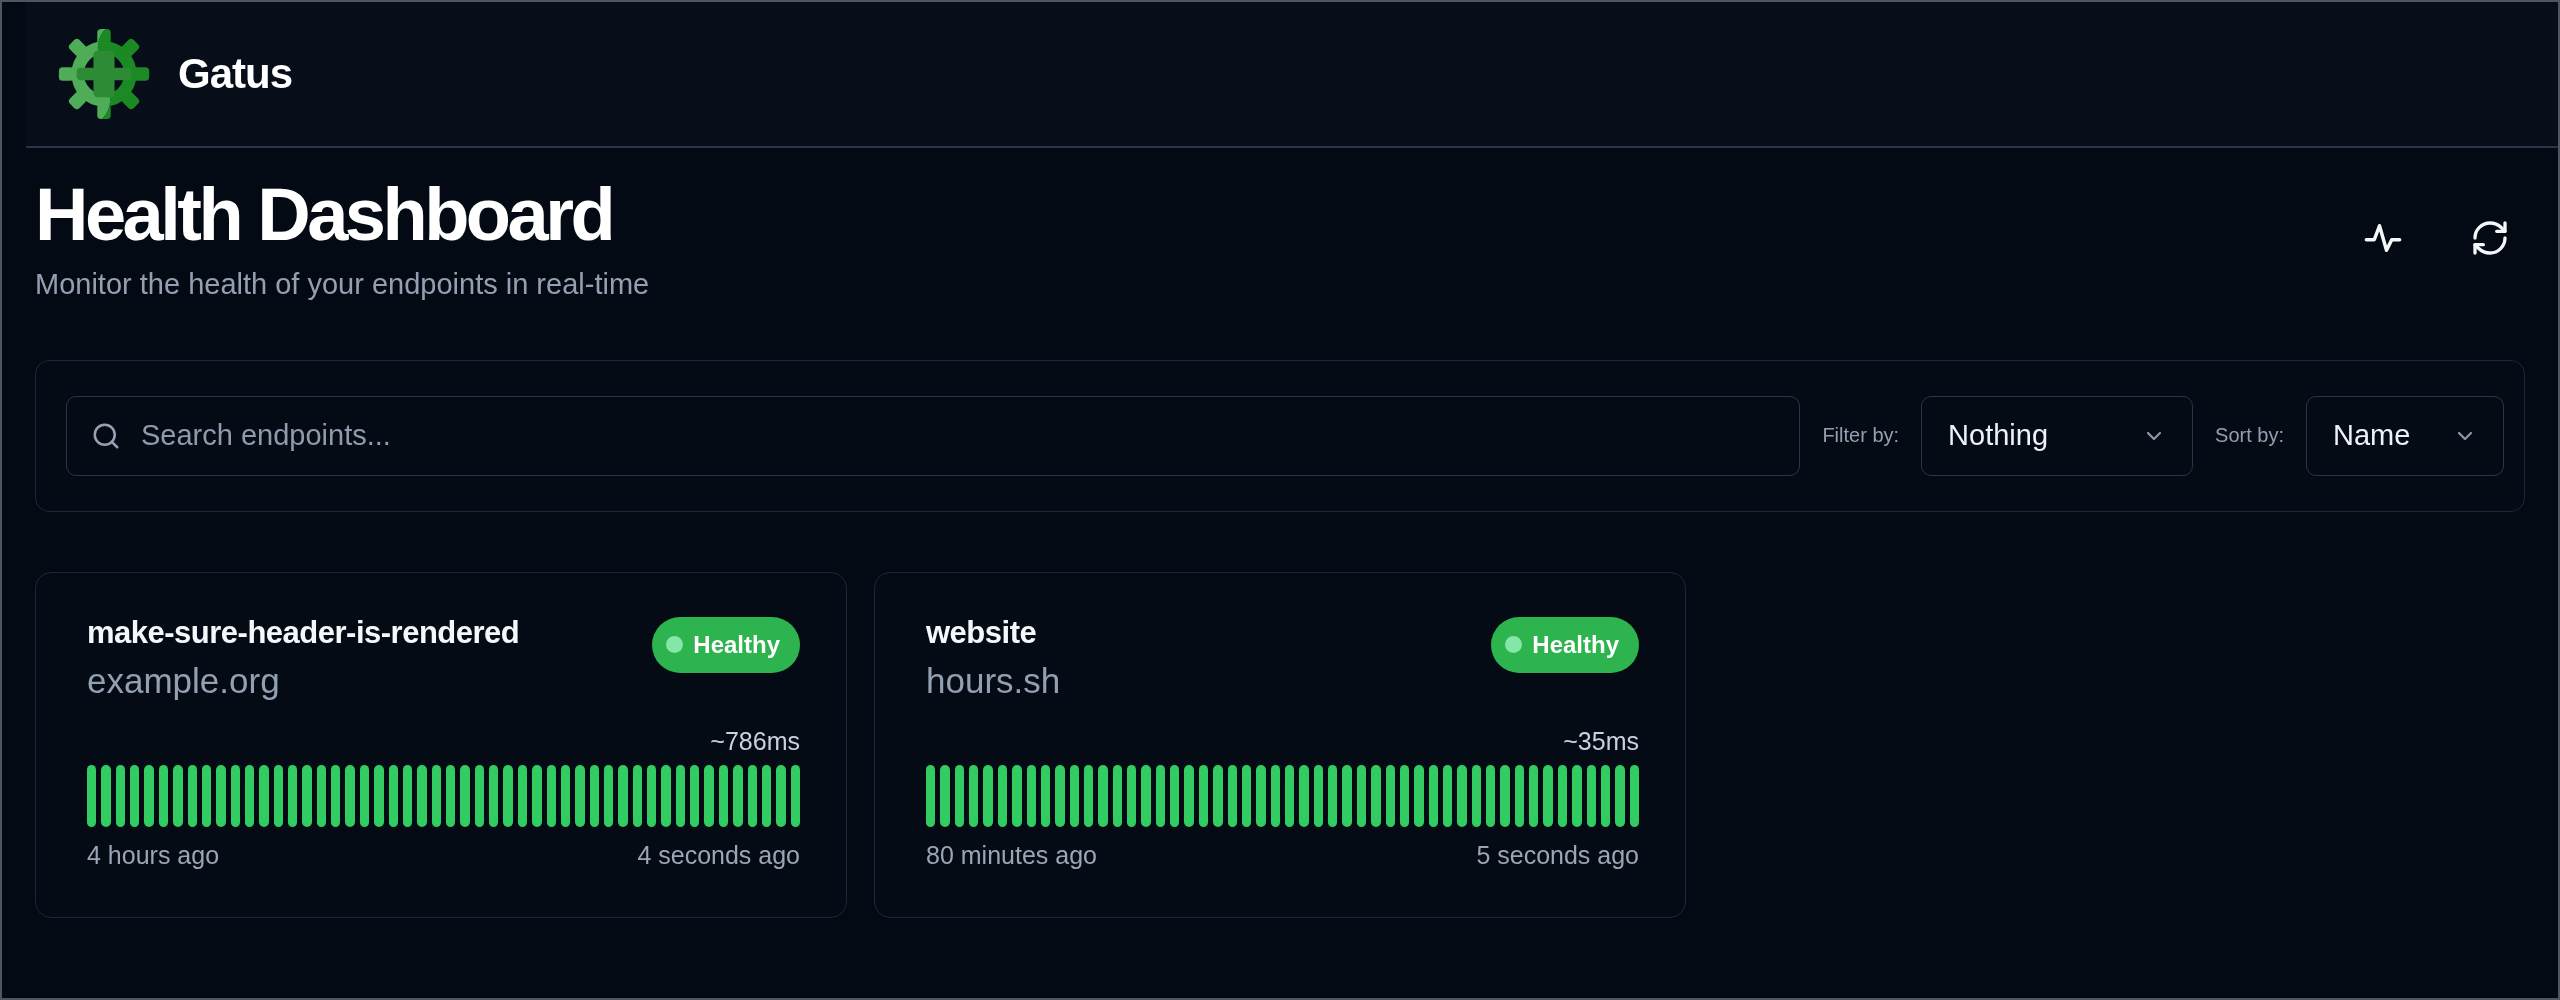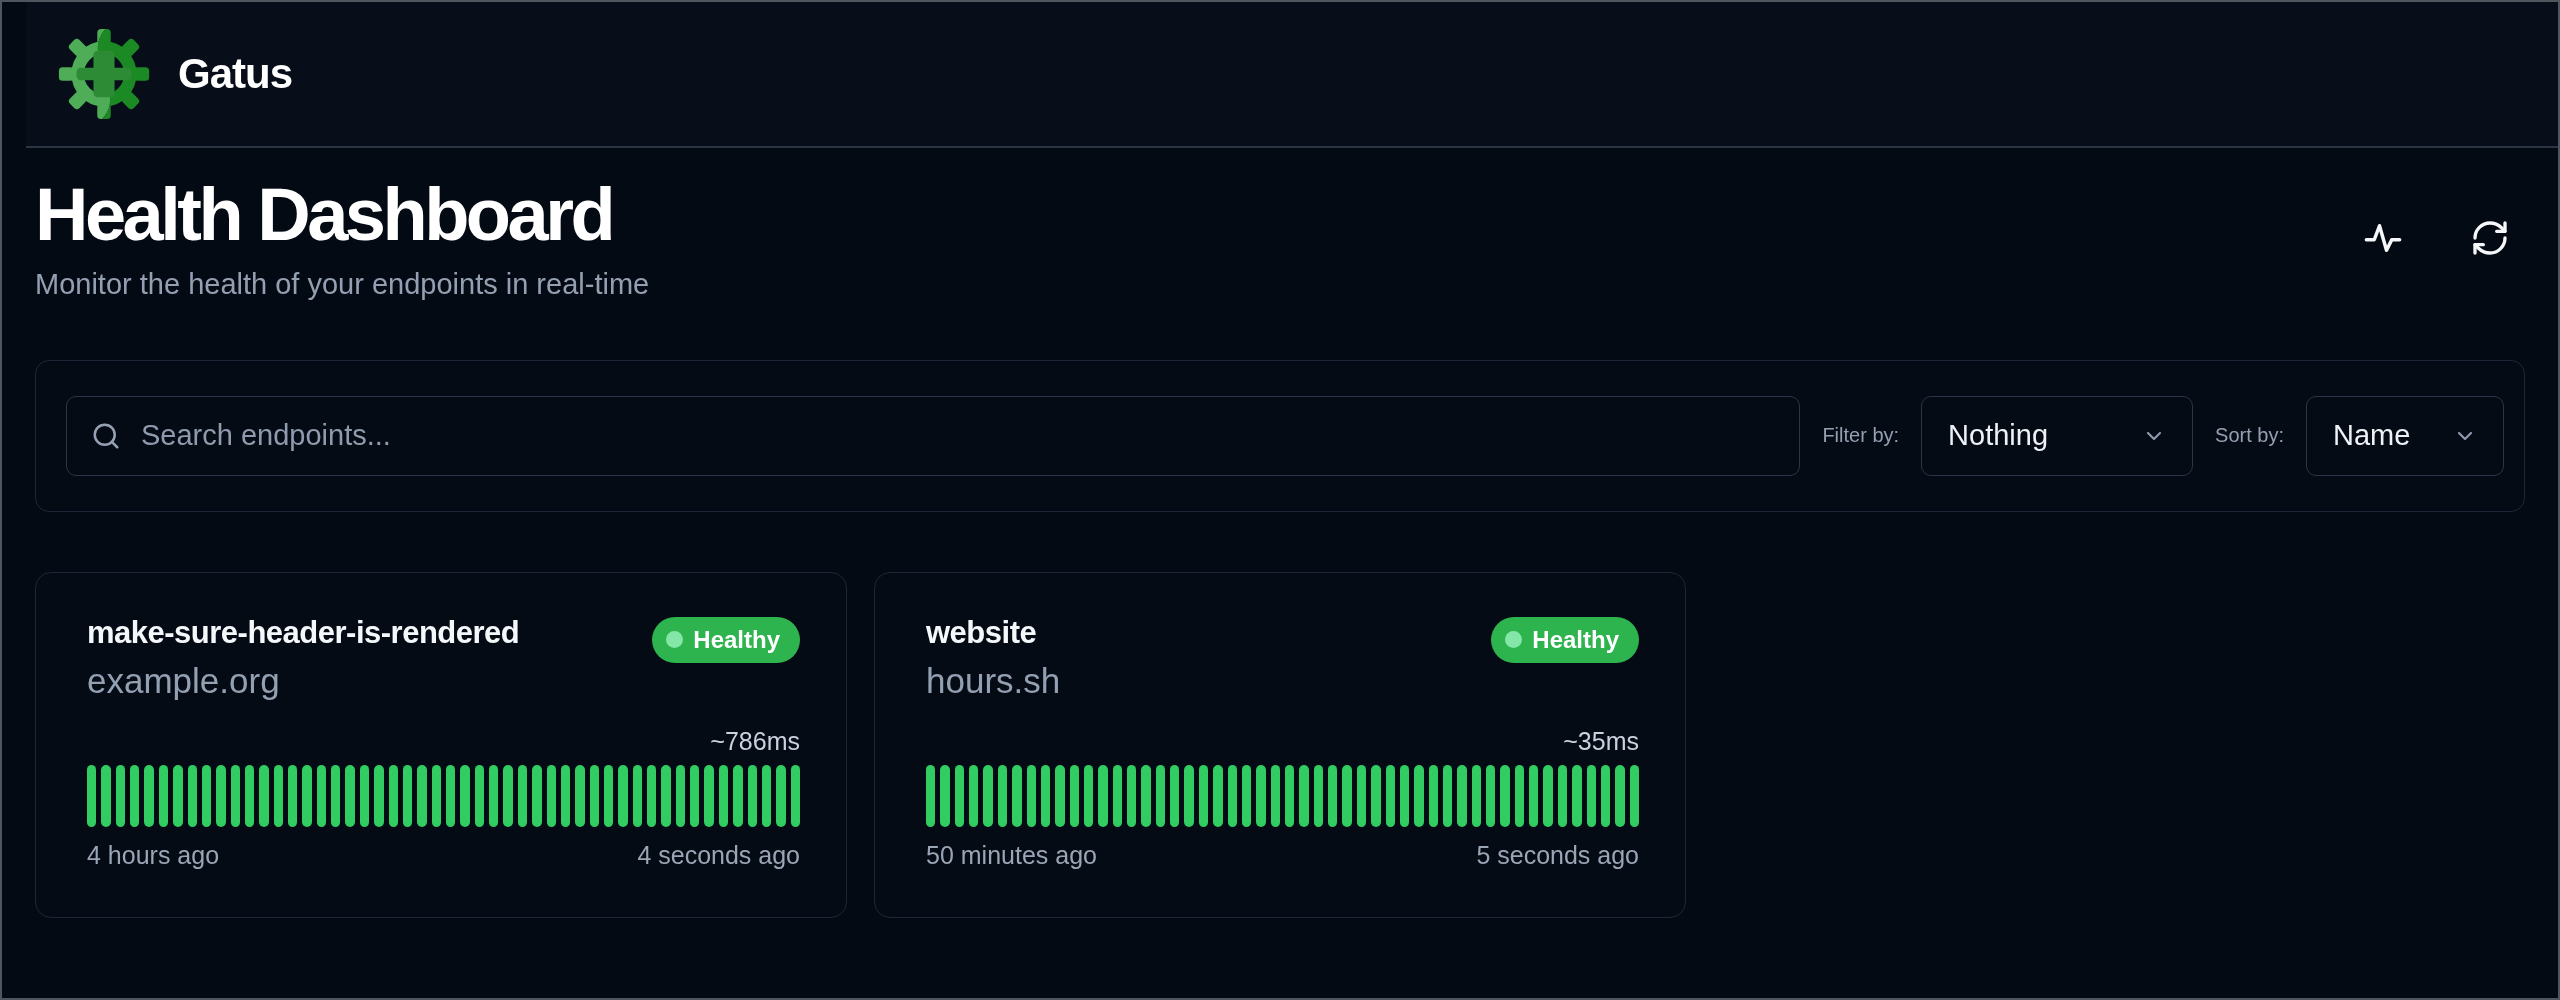--- a/index.html
+++ b/index.html
@@ -106,21 +106,21 @@
   }
   .card-top { display: flex; justify-content: space-between; align-items: flex-start; }
   .endpoint-name { font-size: 31px; font-weight: bold; color: #f5f8fb; letter-spacing: -0.5px; }
   .endpoint-host { margin-top: 10px; font-size: 35px; color: #93a0b2; }
   .badge {
     display: flex;
     align-items: center;
     gap: 10px;
     background: var(--badge-bg, #2db44e);
     border-radius: 999px;
-    height: 46px;
+    height: 56px;
     padding: 0 20px 0 14px;
     margin-top: 2px;
   }
   .badge .dot { width: 17px; height: 17px; border-radius: 50%; background: var(--badge-dot, #84e6a7); }
   .badge .label { font-size: 24px; font-weight: bold; color: #ffffff; }
   .response-time { margin-top: 26px; text-align: right; font-size: 25px; color: #c9d2de; }
   .bars { margin-top: 9px; display: flex; gap: 5px; height: 62px; }
   .bar { flex: 1; border-radius: 99px; }
   .bar.up { background: var(--bar-up, #31cd63); }
   .times { margin-top: 14px; display: flex; justify-content: space-between; font-size: 25px; color: #9aa5b6; }
@@ -339,19 +339,19 @@
           <span class="bar up"></span>
           <span class="bar up"></span>
           <span class="bar up"></span>
           <span class="bar up"></span>
           <span class="bar up"></span>
           <span class="bar up"></span>
           <span class="bar up"></span>
           <span class="bar up"></span>
         </div>
       <div class="times">
-        <span>50 minutes ago</span>
+        <span>80 minutes ago</span>
         <span>5 seconds ago</span>
       </div>
     </section>
 
   </div>
 </main>
 
 </body></html>

